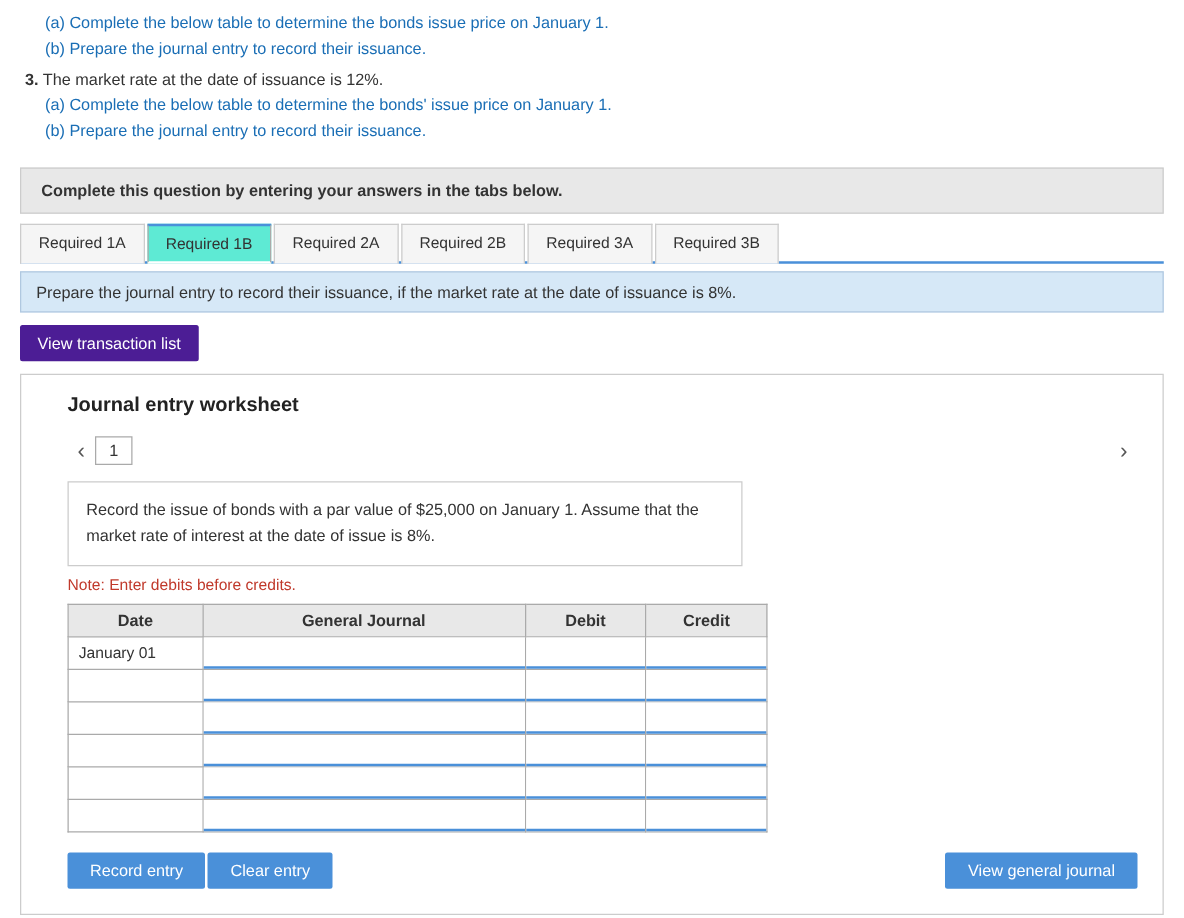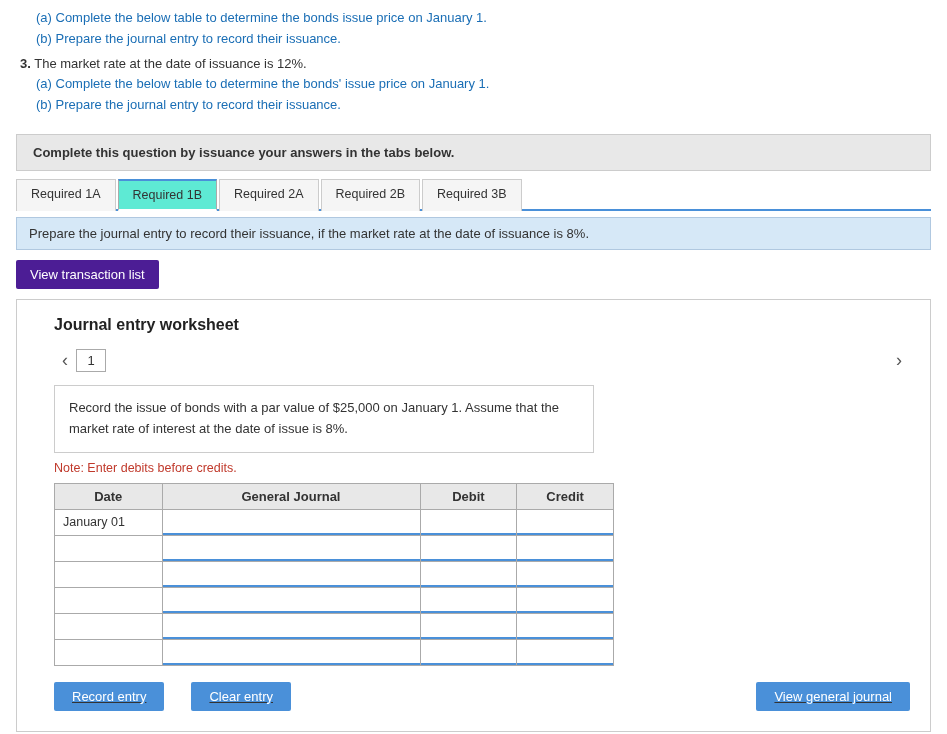--- a/index.html
+++ b/index.html
@@ -179,23 +179,22 @@
       border-bottom: 2px solid #4a90d9;
     }
     .journal-table tbody tr td.date-cell {
       padding: 4px 8px;
       font-size: 12.5px;
       vertical-align: middle;
     }
 
     .bottom-buttons {
       display: flex;
-      gap: 27px;
+      gap: 2px;
       align-items: center;
-      text-decoration: underline;
     }
     .btn-gray {
       background: #4a90d9;
       color: #fff;
       border: none;
       padding: 7px 18px;
       font-size: 13px;
       cursor: pointer;
       border-radius: 2px;
     }
@@ -213,27 +212,28 @@
   <div class="sub-item">(a) Complete the below table to determine the bonds issue price on January 1.</div>
   <div class="sub-item">(b) Prepare the journal entry to record their issuance.</div>
   <div style="margin-top:4px;">
     <span class="item-num">3.</span>
     <span>The market rate at the date of issuance is 12%.</span>
   </div>
   <div class="sub-item">(a) Complete the below table to determine the bonds' issue price on January 1.</div>
   <div class="sub-item">(b) Prepare the journal entry to record their issuance.</div>
 </div>
 
-<div class="complete-banner">Complete this question by issuance your answers in the tabs below.</div>
+<div class="complete-banner">Complete this question by entering your answers in the tabs below.</div>
 
 <div class="tabs-container">
   <div class="tab">Required 1A</div>
   <div class="tab active">Required 1B</div>
   <div class="tab">Required 2A</div>
   <div class="tab">Required 2B</div>
+  <div class="tab">Required 3A</div>
   <div class="tab">Required 3B</div>
 </div>
 
 <div class="instruction-bar">Prepare the journal entry to record their issuance, if the market rate at the date of issuance is 8%.</div>
 
 <div class="view-btn-container">
   <button class="btn-blue">View transaction list</button>
 </div>
 
 <div class="worksheet-container">

